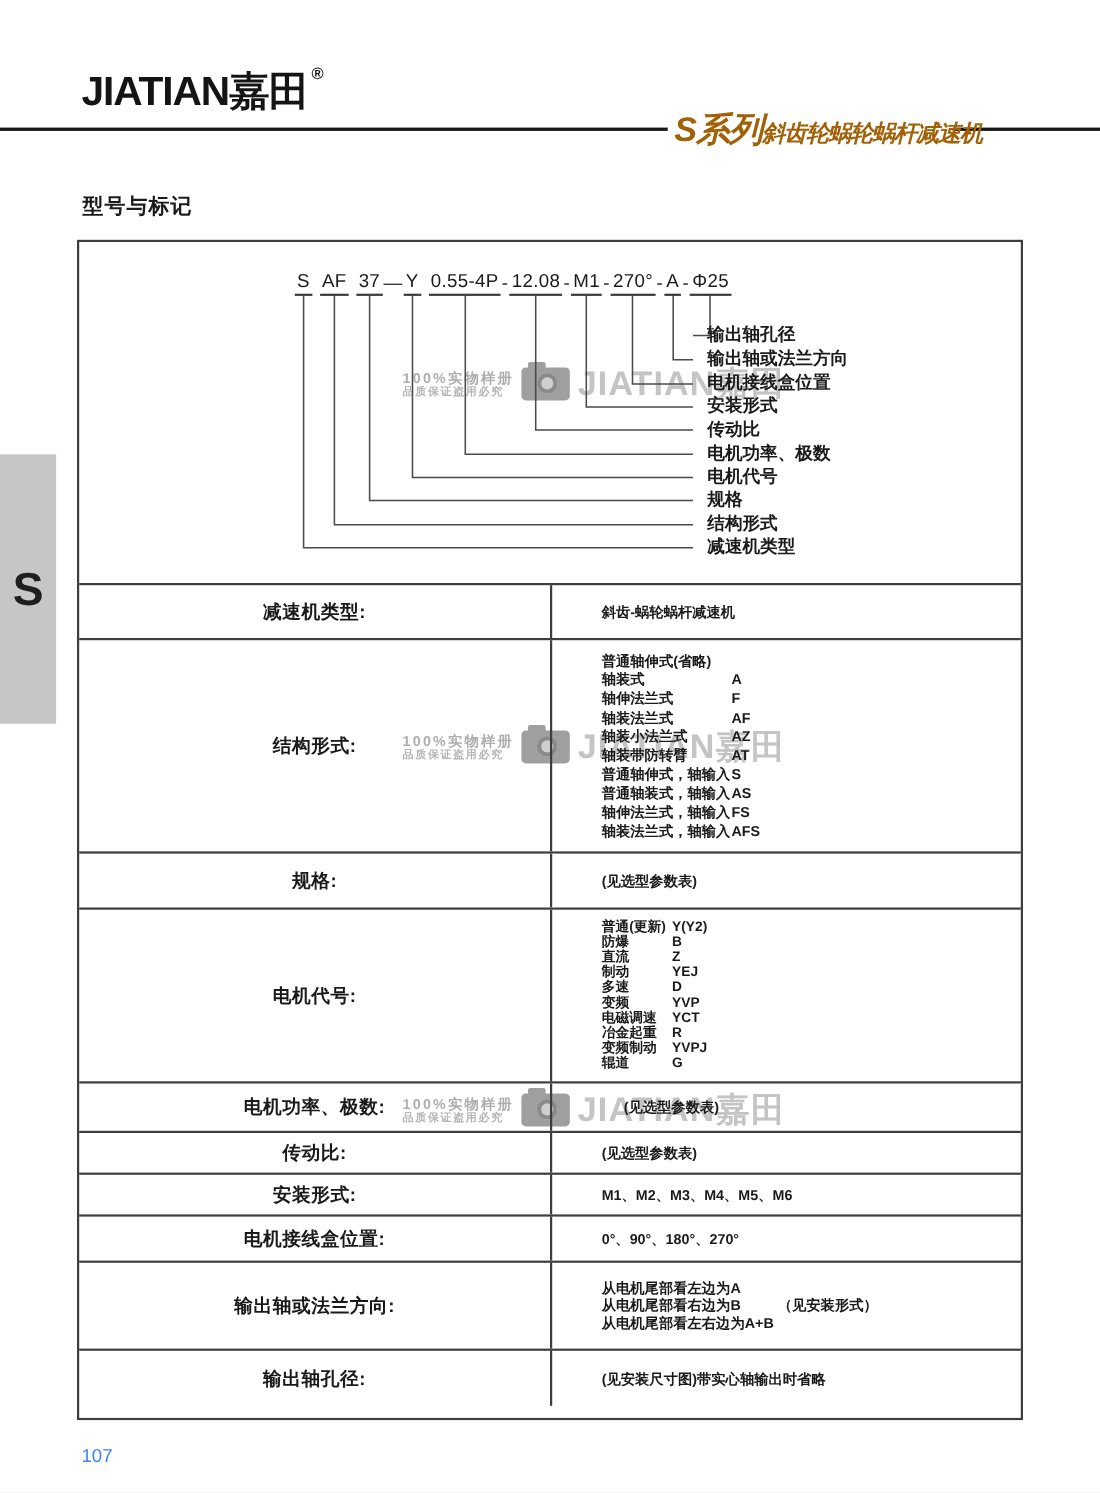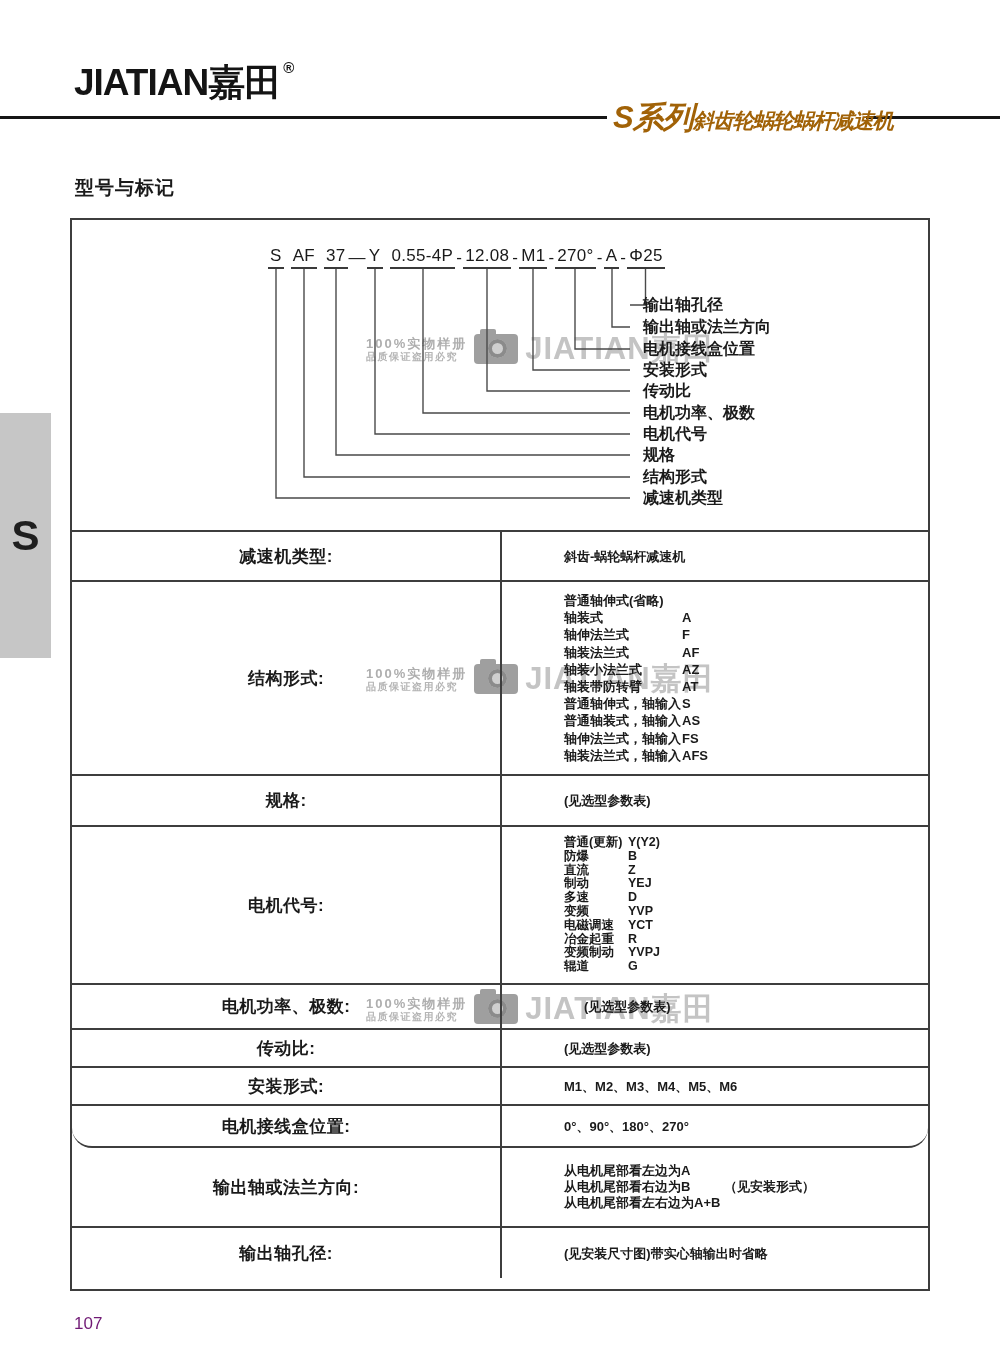--- a/index.html
+++ b/index.html
@@ -28,21 +28,21 @@
   .seg{border-bottom:2px solid #3a3a3a;padding:0 2px 1px;}
   .sep{white-space:pre;padding:0 1px 1px;}
   .diagram svg{position:absolute;left:0;top:0;}
   .dlabel{position:absolute;left:571px;font-size:16px;font-weight:700;line-height:18px;white-space:nowrap;}
 
   .trow{display:flex;box-sizing:border-box;border-bottom:2px solid #3d3d3d;}
   .trow:last-child{border-bottom:none;}
   .tlabel{width:430px;flex:none;display:flex;align-items:center;justify-content:center;
           border-right:2px solid #3d3d3d;box-sizing:border-box;font-size:17px;font-weight:800;letter-spacing:.5px;}
   .tcontent{flex:1;display:flex;flex-direction:column;justify-content:center;
-            padding-left:62px;font-size:13px;font-weight:600;line-height:17px;}
+            padding-left:45px;font-size:13px;font-weight:600;line-height:17px;}
   .pair-line{display:flex;}
   .pair-name{flex:none;}
   .row-1 .tcontent{line-height:17.2px;}
   .row-1 .pair-name{min-width:118px;}
   .row-3 .tcontent{line-height:13.8px;font-size:12.5px;}
   .row-3 .pair-name{min-width:64px;}
   .row-8 .tcontent{line-height:16px;}
   .note-gap{flex:none;min-width:160px;}
 
   
@@ -54,21 +54,21 @@
   .watermark{position:absolute;left:366px;display:flex;align-items:center;z-index:1;}
   .wm-text{text-align:left;color:#aeaeae;font-weight:600;white-space:nowrap;}
   .wm-l1{font-size:13px;letter-spacing:2px;line-height:15px;}
   .wm-l2{font-size:10px;letter-spacing:1.5px;line-height:12px;color:#b5b5b5;}
   .wm-cam{position:relative;width:44px;height:30px;background:#9f9f9f;border-radius:4px;margin:0 7px;flex:none;}
   .wm-cam::before{content:"";position:absolute;top:-5px;left:6px;width:16px;height:7px;background:#9f9f9f;border-radius:2px 2px 0 0;}
   .wm-cam::after{content:"";position:absolute;top:5px;left:14px;width:19px;height:19px;border-radius:50%;
                  background:#cfcfcf;box-shadow:inset 0 0 0 4px #8b8b8b;}
   .wm-brand{font-size:31px;font-weight:900;color:#c4c4c4;letter-spacing:1px;line-height:34px;white-space:nowrap;}
 
-  .page-num{position:absolute;left:74px;top:1314px;font-size:17px;color:#701a75;}
+  .page-num{position:absolute;left:74px;top:1314px;font-size:17px;color:#3b82f6;}
 </style>
 </head>
 <body>
 
 <div class="page">
 
   <div class="logo">
     <span class="logo-text">JIATIAN嘉田</span>
     <span class="logo-reg">®</span>
   </div>
@@ -272,21 +272,21 @@
           <div class="tcontent">
             <div>(见选型参数表)</div>
           </div>
         </div>
         <div class="trow row-6" style="height: 38px;">
           <div class="tlabel">安装形式:</div>
           <div class="tcontent">
             <div>M1、M2、M3、M4、M5、M6</div>
           </div>
         </div>
-        <div class="trow row-7" style="height: 42px; border-radius: 20px;">
+        <div class="trow row-7" style="height: 42px;">
           <div class="tlabel">电机接线盒位置:</div>
           <div class="tcontent">
             <div>0°、90°、180°、270°</div>
           </div>
         </div>
         <div class="trow row-8" style="height: 80px;">
           <div class="tlabel">输出轴或法兰方向:</div>
           <div class="tcontent">
             <div class="pair-line">
               <span>从电机尾部看左边为A</span>

